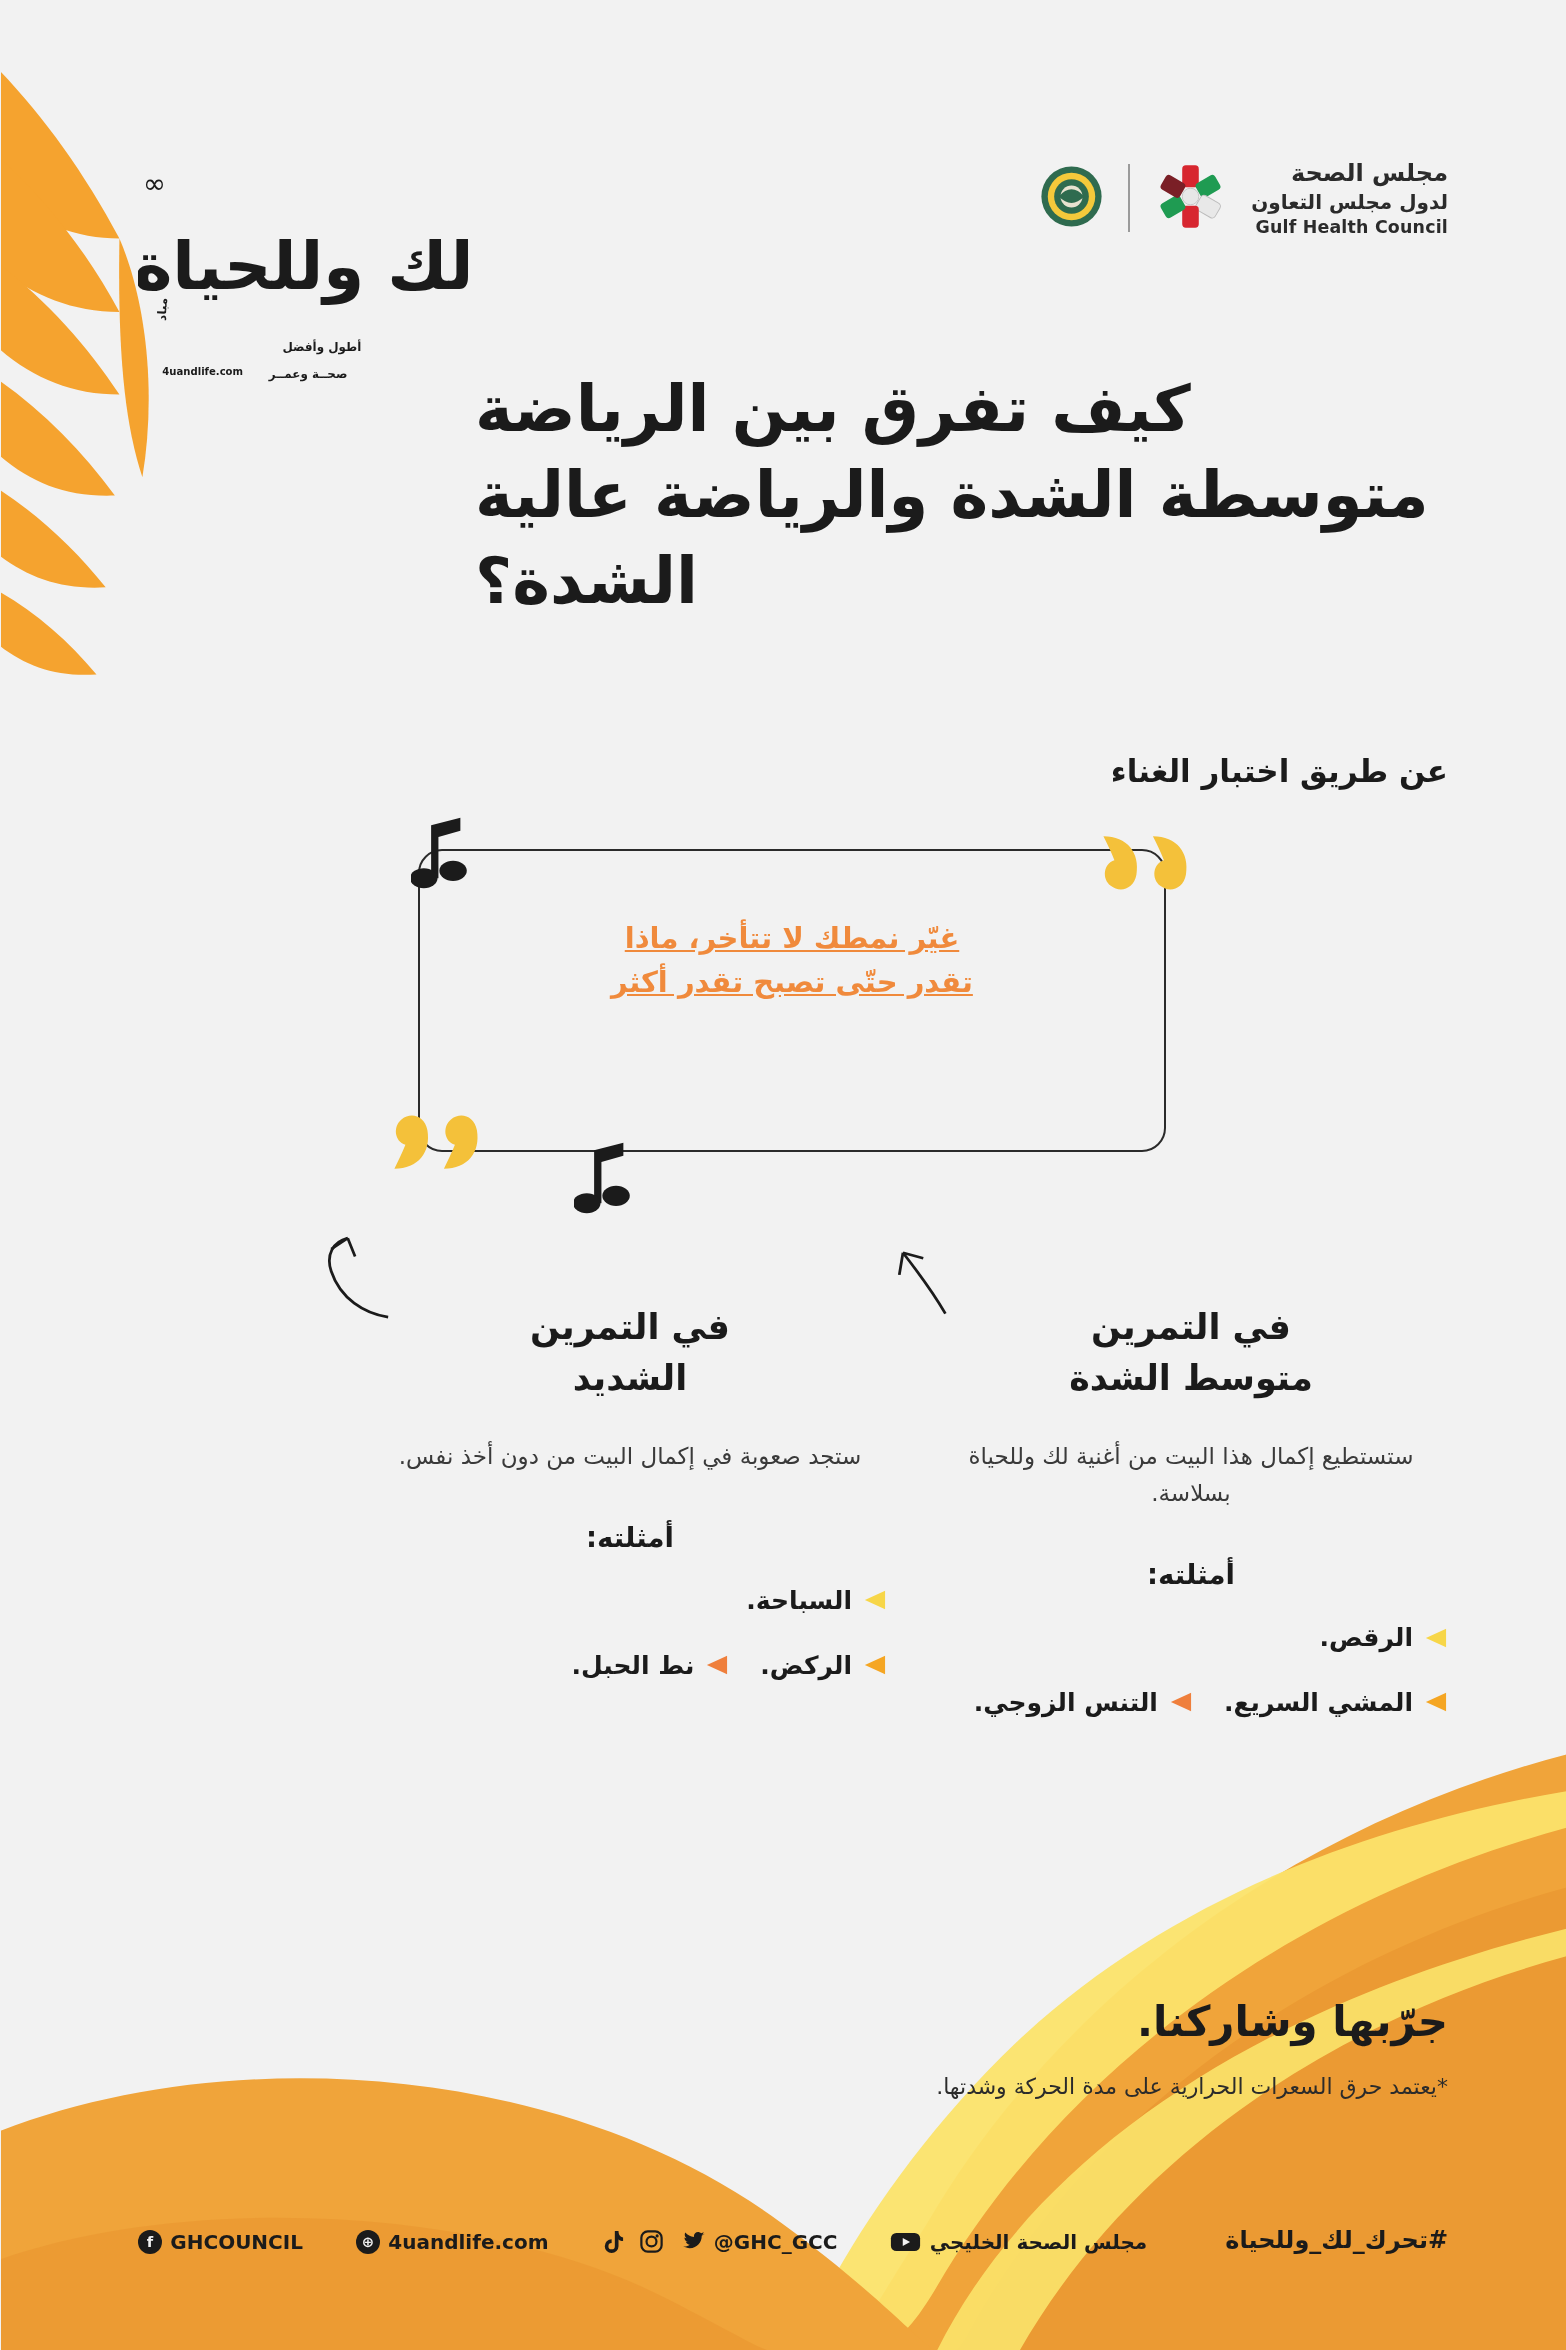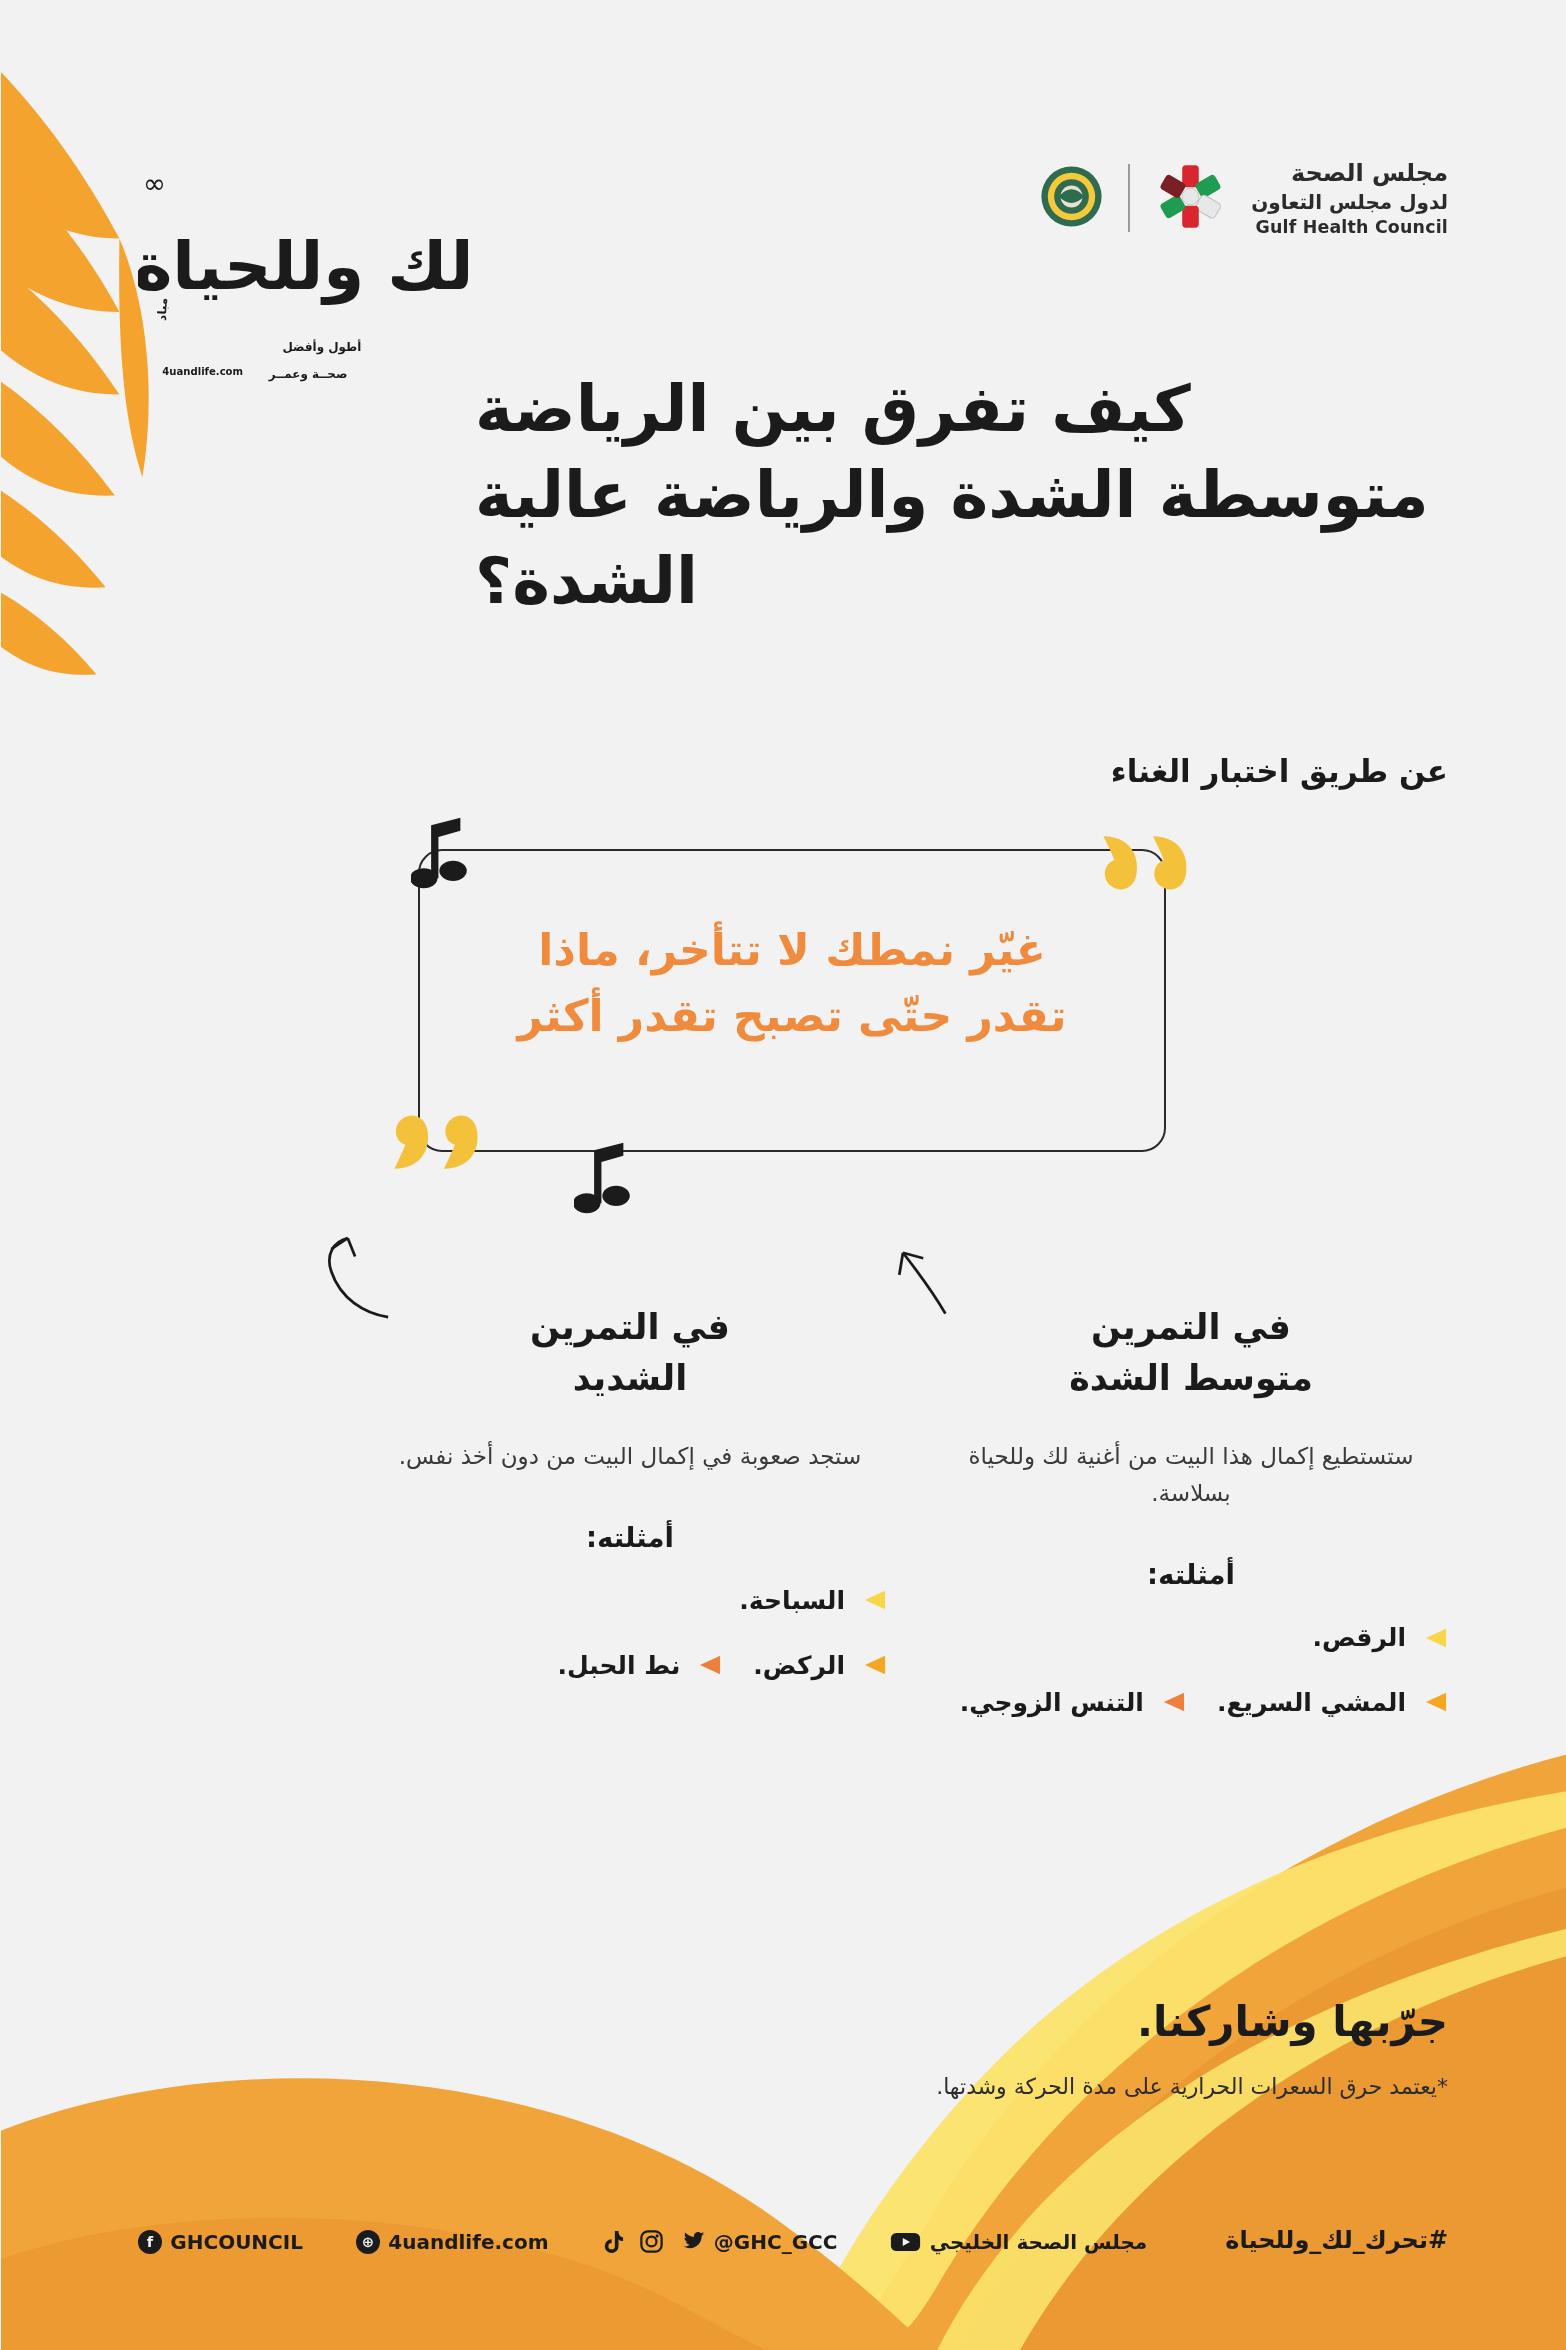--- a/index.html
+++ b/index.html
@@ -106,25 +106,26 @@
     left: 170px;
     bottom: -40px;
     width: 0; height: 0;
   }
   .bubble-text {
     position: absolute;
     top: 68px;
     right: 55px;
     left: 55px;
     text-align: center;
-    font-size: 44px;
+    font-size: 29px;
     font-weight: bold;
     line-height: 1.5;
     color: #f08a3c;
     direction: rtl;
+    text-decoration: underline;
   }
   .note {
     position: absolute;
   }
 
   
   .col {
     position: absolute;
     top: 1302px;
     width: 514px;
@@ -156,21 +157,21 @@
     display: flex;
     flex-direction: row;
     justify-content: flex-start;
     gap: 31px;
     margin-top: 31px;
   }
   .ex-item {
     display: flex;
     flex-direction: row;
     align-items: flex-start;
-    gap: 18px;
+    gap: 11px;
     font-size: 25px;
     font-weight: bold;
     color: #1b1b1b;
     line-height: 1.35;
     max-width: 248px;
   }
   .ex-item .tri { flex: 0 0 auto; margin-top: 5.5px; }
 
   
   .cta {

